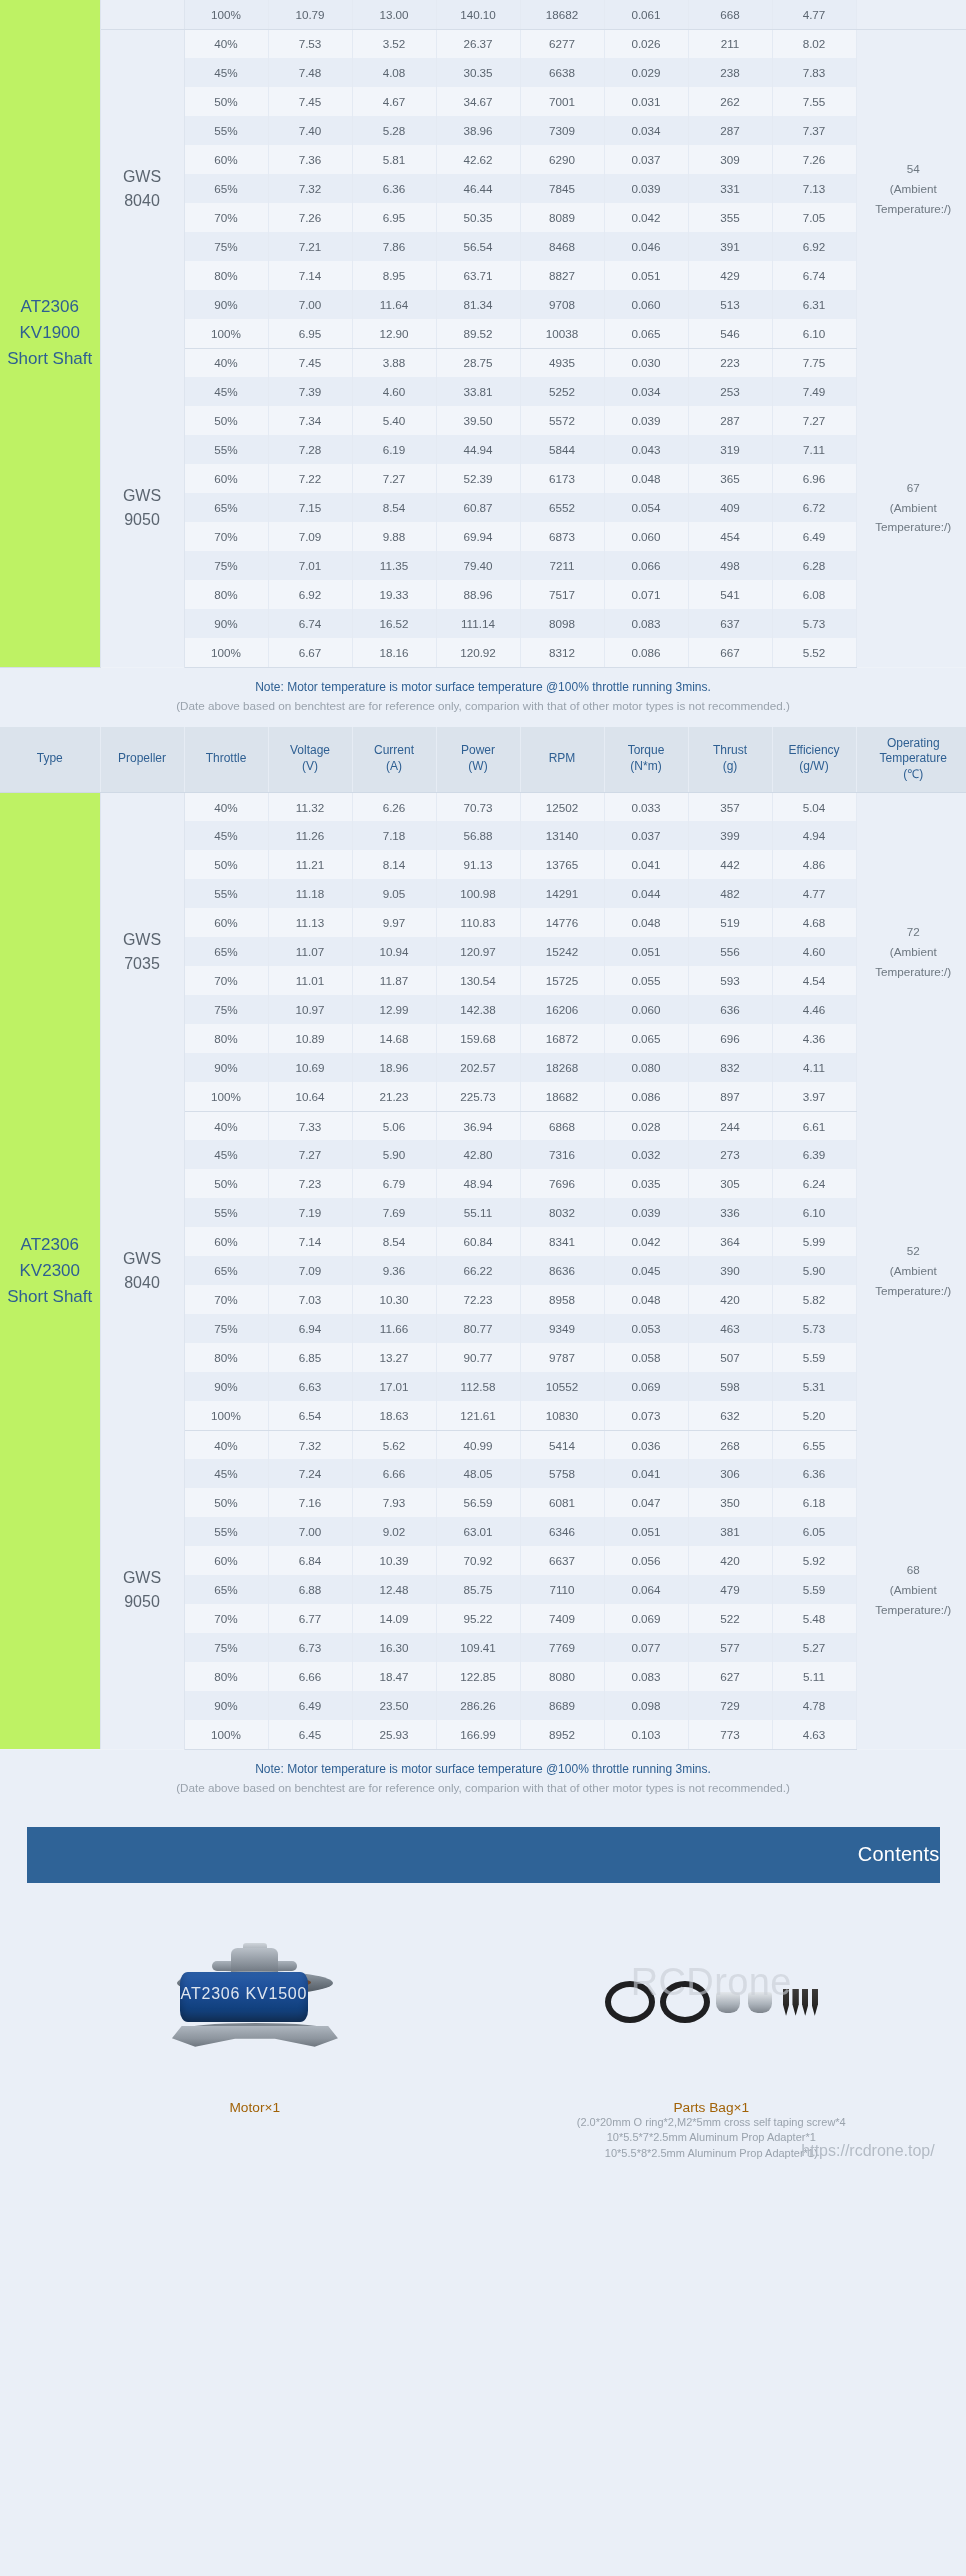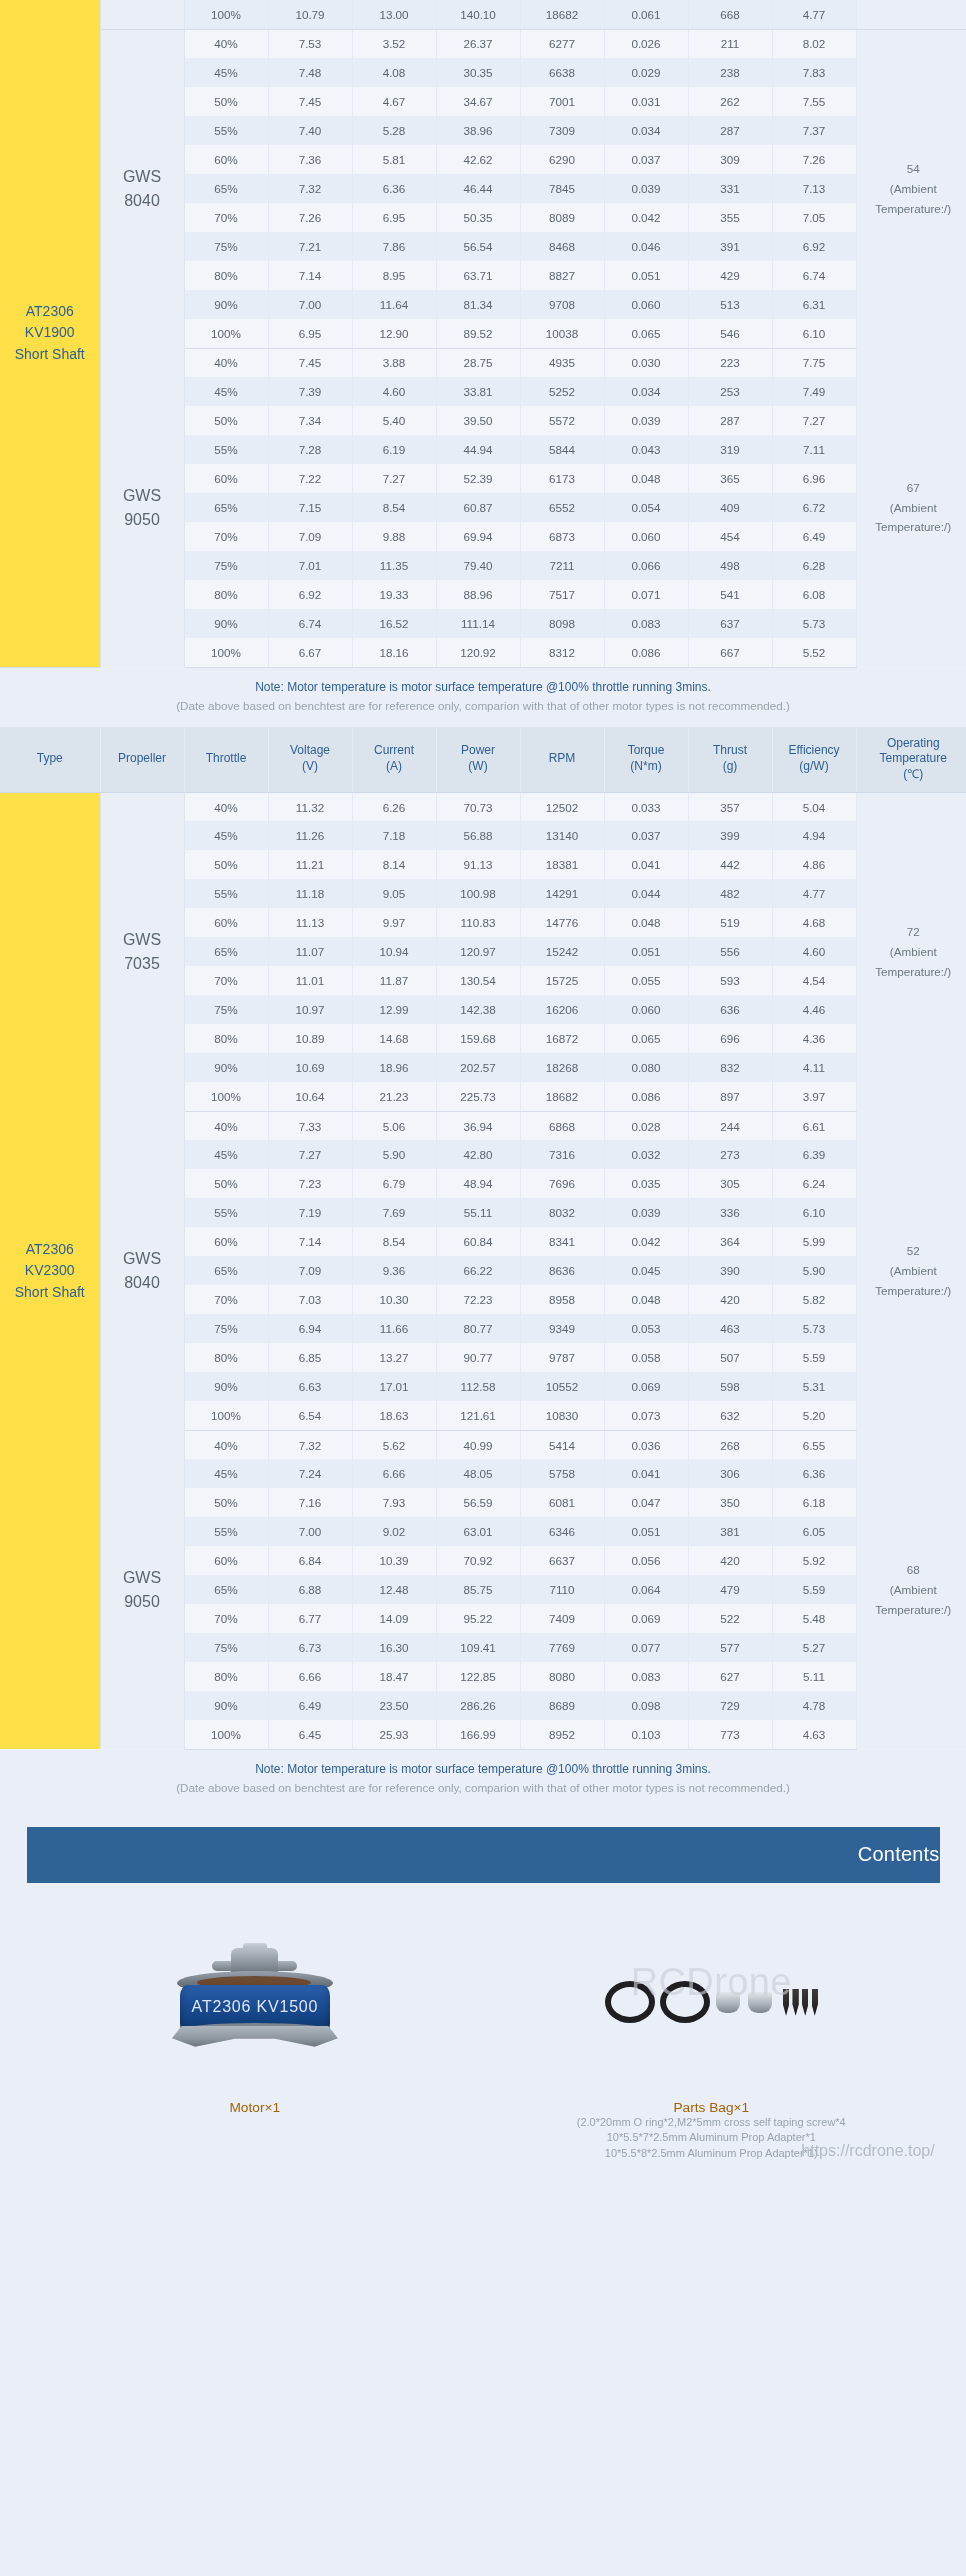--- a/index.html
+++ b/index.html
@@ -52,23 +52,23 @@
     text-align: center;
     vertical-align: middle;
     height: 29px;
     padding: 0 1.6px;
     border-right: 0.8px solid #e4eaf3;
   }
   table.perf td.cell-odd  { background: #f2f5fa; }
   table.perf td.cell-even { background: #e7edf6; }
 
   table.perf td.typecell {
-    background: #fde047;
+    background: #bef264;
     color: #2e5f92;
-    font-size: 14px;
+    font-size: 17px;
     line-height: 1.55;
     border-right: 0.8px solid #dde4ee;
   }
   table.perf td.propcell {
     background: #eaeff7;
     color: #5b6570;
     font-size: 16px;
     line-height: 1.5;
     border-right: 0.8px solid #dde4ee;
   }
@@ -146,22 +146,22 @@
   }
 
   
   .motor {
     position: relative;
     width: 185px;
     height: 121px;
   }
   .motor .bell {
     position: absolute;
-    left: 17.7px; top: 43px;
-    width: 150px; height: 50px;
+    left: 17.7px; top: 30px;
+    width: 128px; height: 50px;
     border-radius: 8px / 11.3px;
     background: linear-gradient(180deg,#2b5fa8 0%,#1d4f99 35%,#12417f 72%,#163c6e 100%);
     box-shadow: inset 0 -4.8px 8px rgba(0,0,0,.3);
   }
   .motor .bell-label {
     position: absolute;
     left: 0; right: 0; top: 13px;
     text-align: center;
     color: #dfe6ef;
     font-size: 16px;
@@ -605,21 +605,21 @@
           <td class="cell-even">13140</td>
           <td class="cell-even">0.037</td>
           <td class="cell-even">399</td>
           <td class="cell-even">4.94</td>
         </tr>
         <tr>
           <td class="cell-odd">50%</td>
           <td class="cell-odd">11.21</td>
           <td class="cell-odd">8.14</td>
           <td class="cell-odd">91.13</td>
-          <td class="cell-odd">18381</td>
+          <td class="cell-odd">13765</td>
           <td class="cell-odd">0.041</td>
           <td class="cell-odd">442</td>
           <td class="cell-odd">4.86</td>
         </tr>
         <tr>
           <td class="cell-even">55%</td>
           <td class="cell-even">11.18</td>
           <td class="cell-even">9.05</td>
           <td class="cell-even">100.98</td>
           <td class="cell-even">14291</td>

